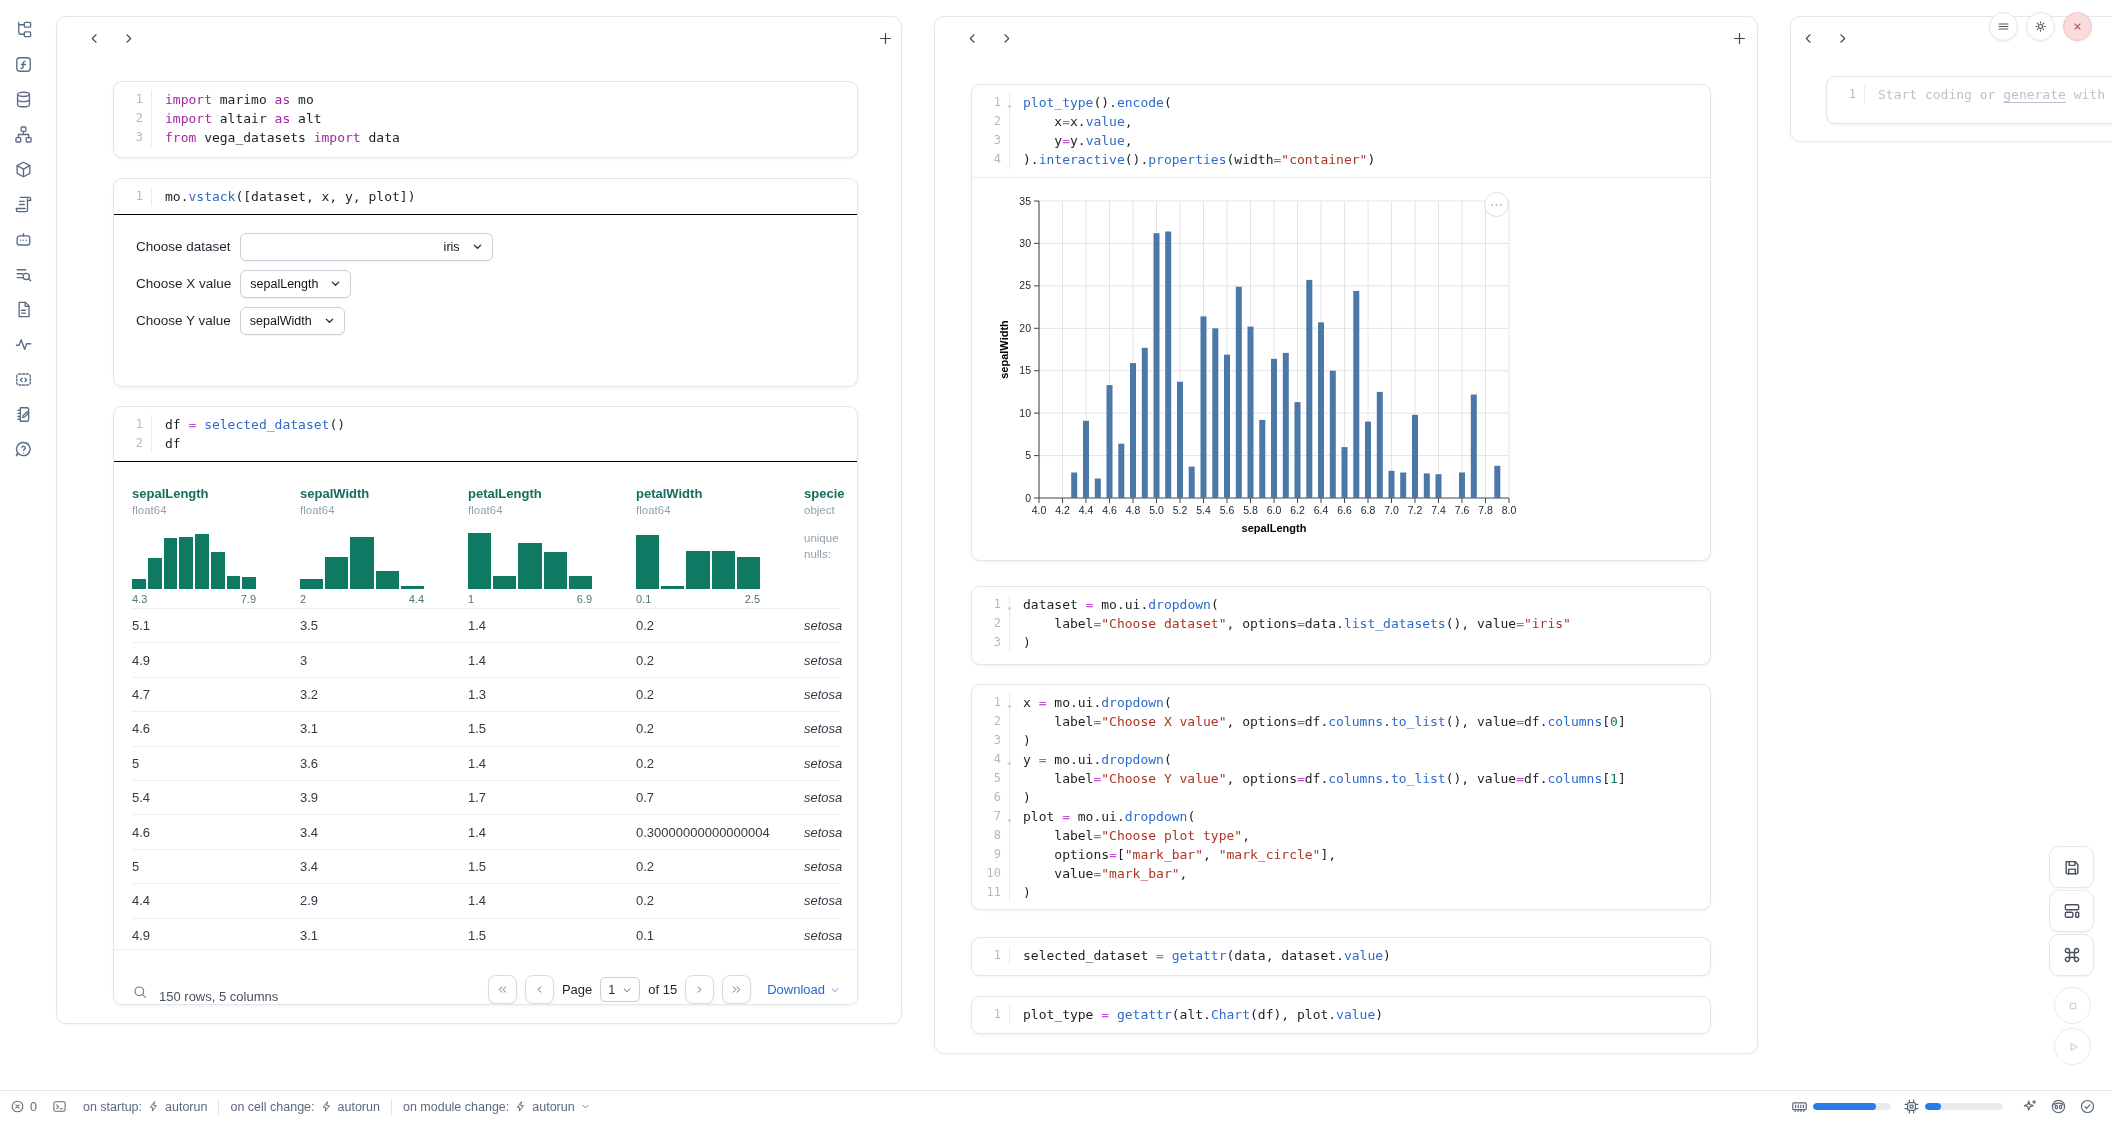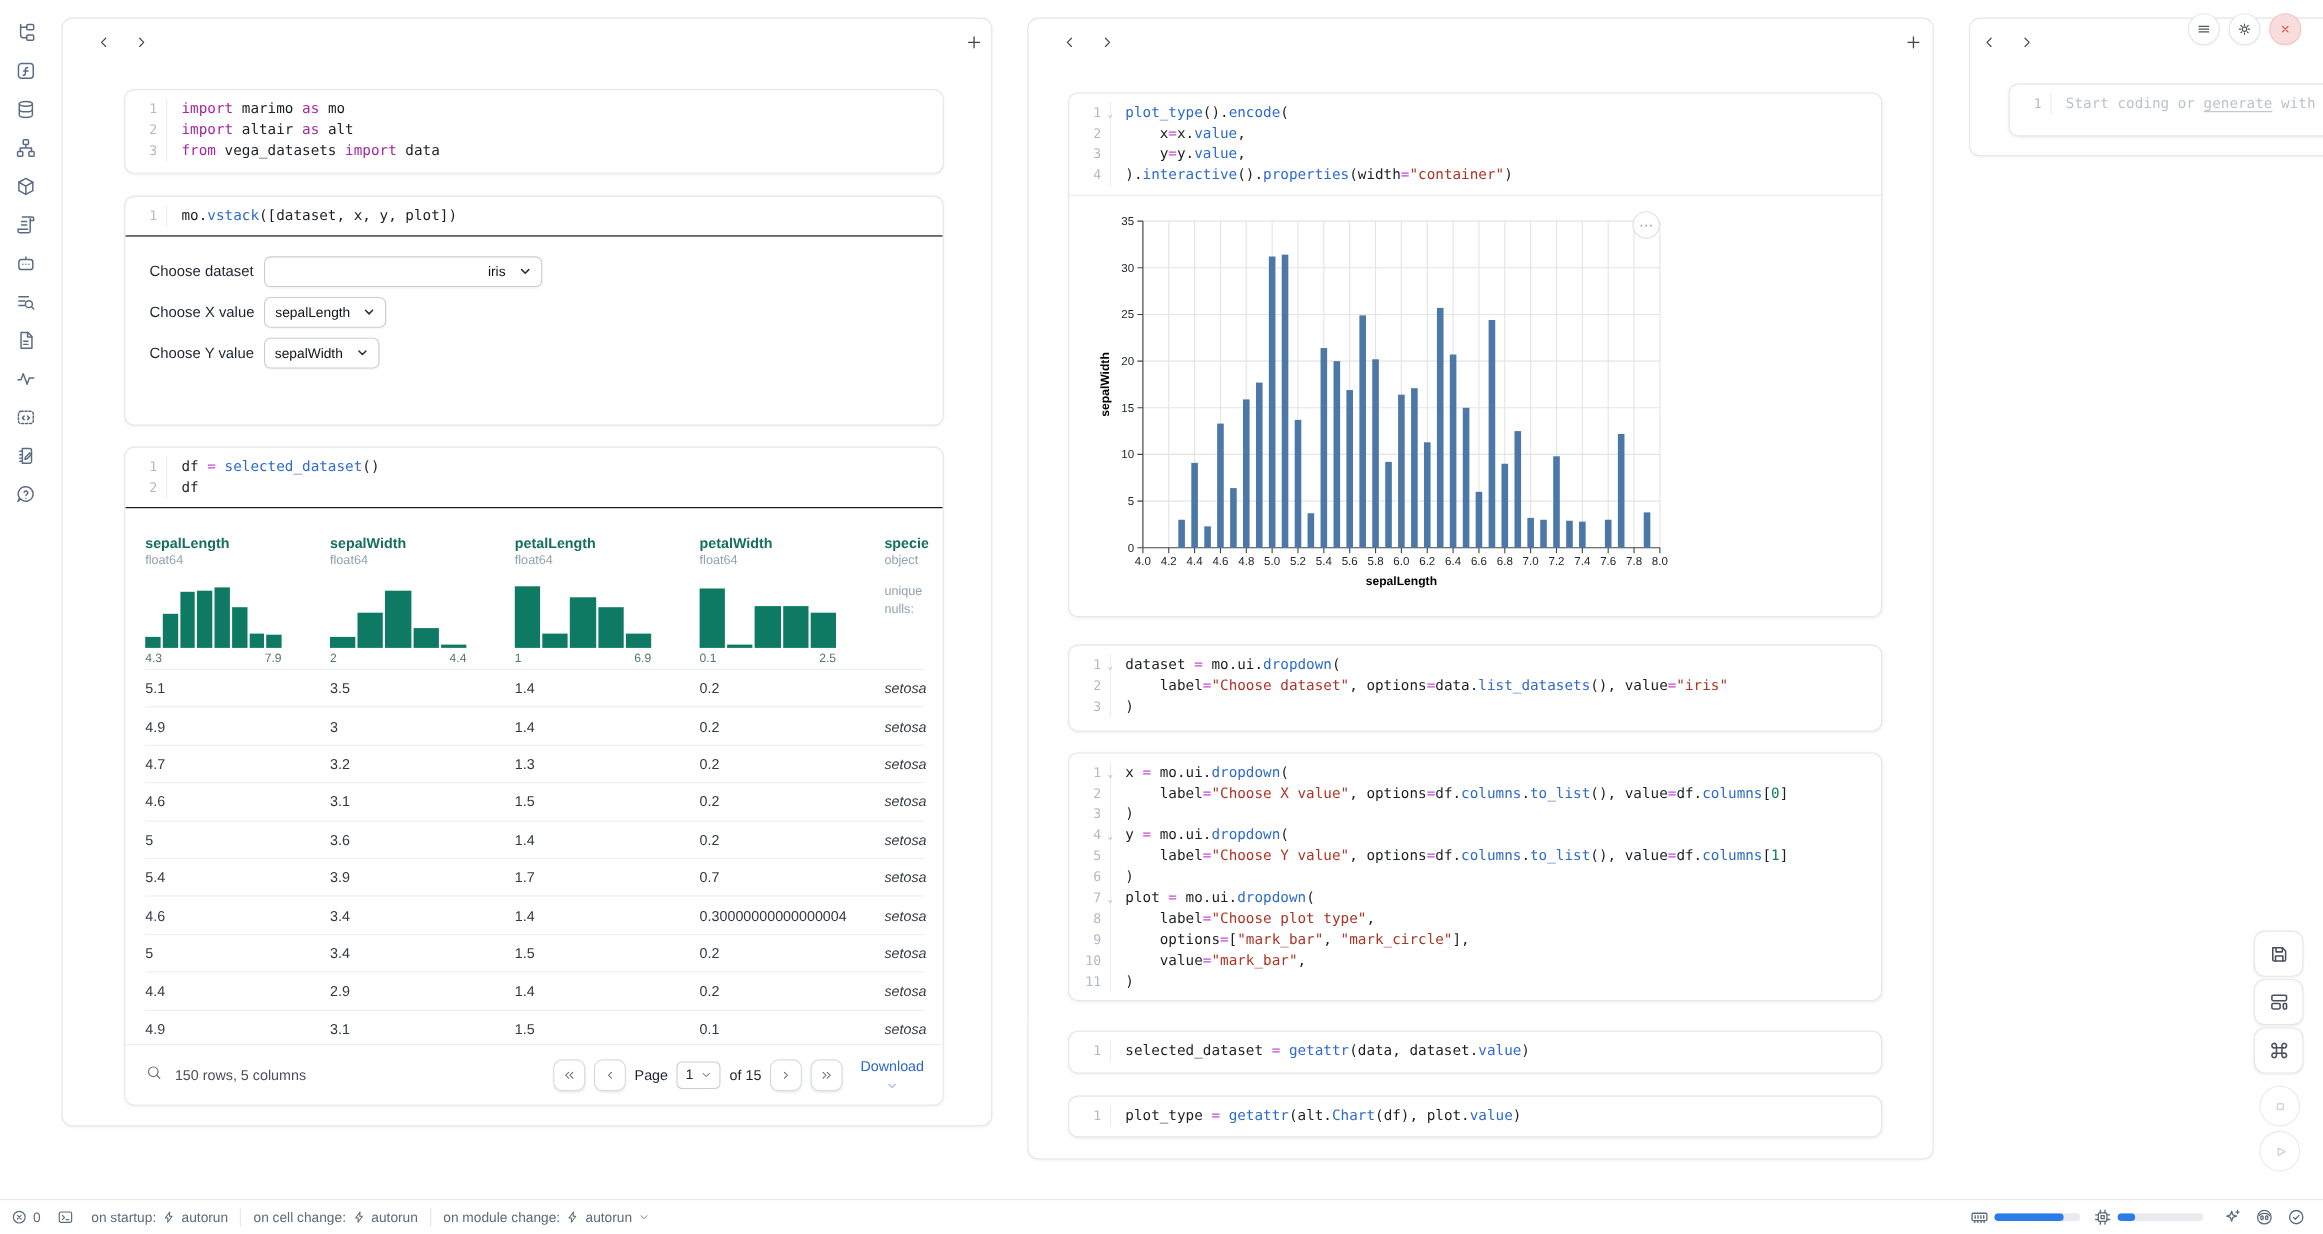--- a/index.html
+++ b/index.html
@@ -52,30 +52,30 @@
   .hist{height:64px;margin-top:9px;display:flex;align-items:flex-end;gap:2px;width:124px;}
   .hist div{flex:1;background:#0f7a63;}
   .range{display:flex;justify-content:space-between;width:124px;font-size:11px;color:#50786d;margin-top:4px;height:15px;}
   .th.species{width:40px;overflow:hidden;padding-right:0;}
   .th .meta{font-size:11.5px;color:#93a1ad;margin-top:14px;line-height:16px;white-space:nowrap;}
   .tbody .trow{display:flex;height:33.4px;align-items:center;border-top:1px solid #eceef1;
                font-size:13px;color:#333a45;}
   .td{width:168px;flex:none;padding-right:12px;box-sizing:border-box;white-space:nowrap;}
   .td.species{width:40px;overflow:hidden;padding-right:0;font-style:italic;}
   .tfooter{position:absolute;left:0;right:0;bottom:0;height:54px;border-top:1px solid #eceef1;
-           display:flex;align-items:center;padding:0 17px 0 18px;background:#fff;}
+           display:flex;align-items:flex-end;padding:0 17px 0 18px;background:#fff;}
   .tfooter .summary{margin-left:11px;font-size:13px;color:#49505c;}
   .pag{margin-left:auto;display:flex;align-items:center;gap:8px;font-size:13px;color:#1d2430;}
   .pbtn{width:27px;height:27px;border:1px solid #d8dce2;border-radius:8px;background:#fff;
         box-shadow:0 1px 2px rgba(0,0,0,.07);display:flex;align-items:center;justify-content:center;
         color:#5a6472;cursor:pointer;}
   .pbtn svg{width:13px;height:13px;}
   .pageselect{display:inline-flex;align-items:center;gap:7px;border:1px solid #c9ced6;border-radius:5px;
               height:23px;padding:0 7px;font-size:12.5px;background:#fff;cursor:pointer;}
-  .download{margin-left:8px;color:#2c66cf;display:flex;align-items:center;gap:5px;cursor:pointer;flex-direction:column;}
+  .download{margin-left:8px;color:#2c66cf;display:flex;align-items:center;gap:5px;cursor:pointer;}
   
   .chart-wrap{position:relative;height:382px;}
   .chart-actions{position:absolute;left:512px;top:14px;width:23px;height:23px;border-radius:50%;
                  border:1px solid #dcdfe4;background:#fff;color:#9aa1ab;display:flex;align-items:center;
                  justify-content:center;font-size:13px;cursor:pointer;}
   
   .col3 .cell{left:35px;width:430px;}
   .placeholder{color:#bcc2cd;}
   .placeholder .gen{text-decoration:underline;text-underline-offset:3px;cursor:pointer;}
   

